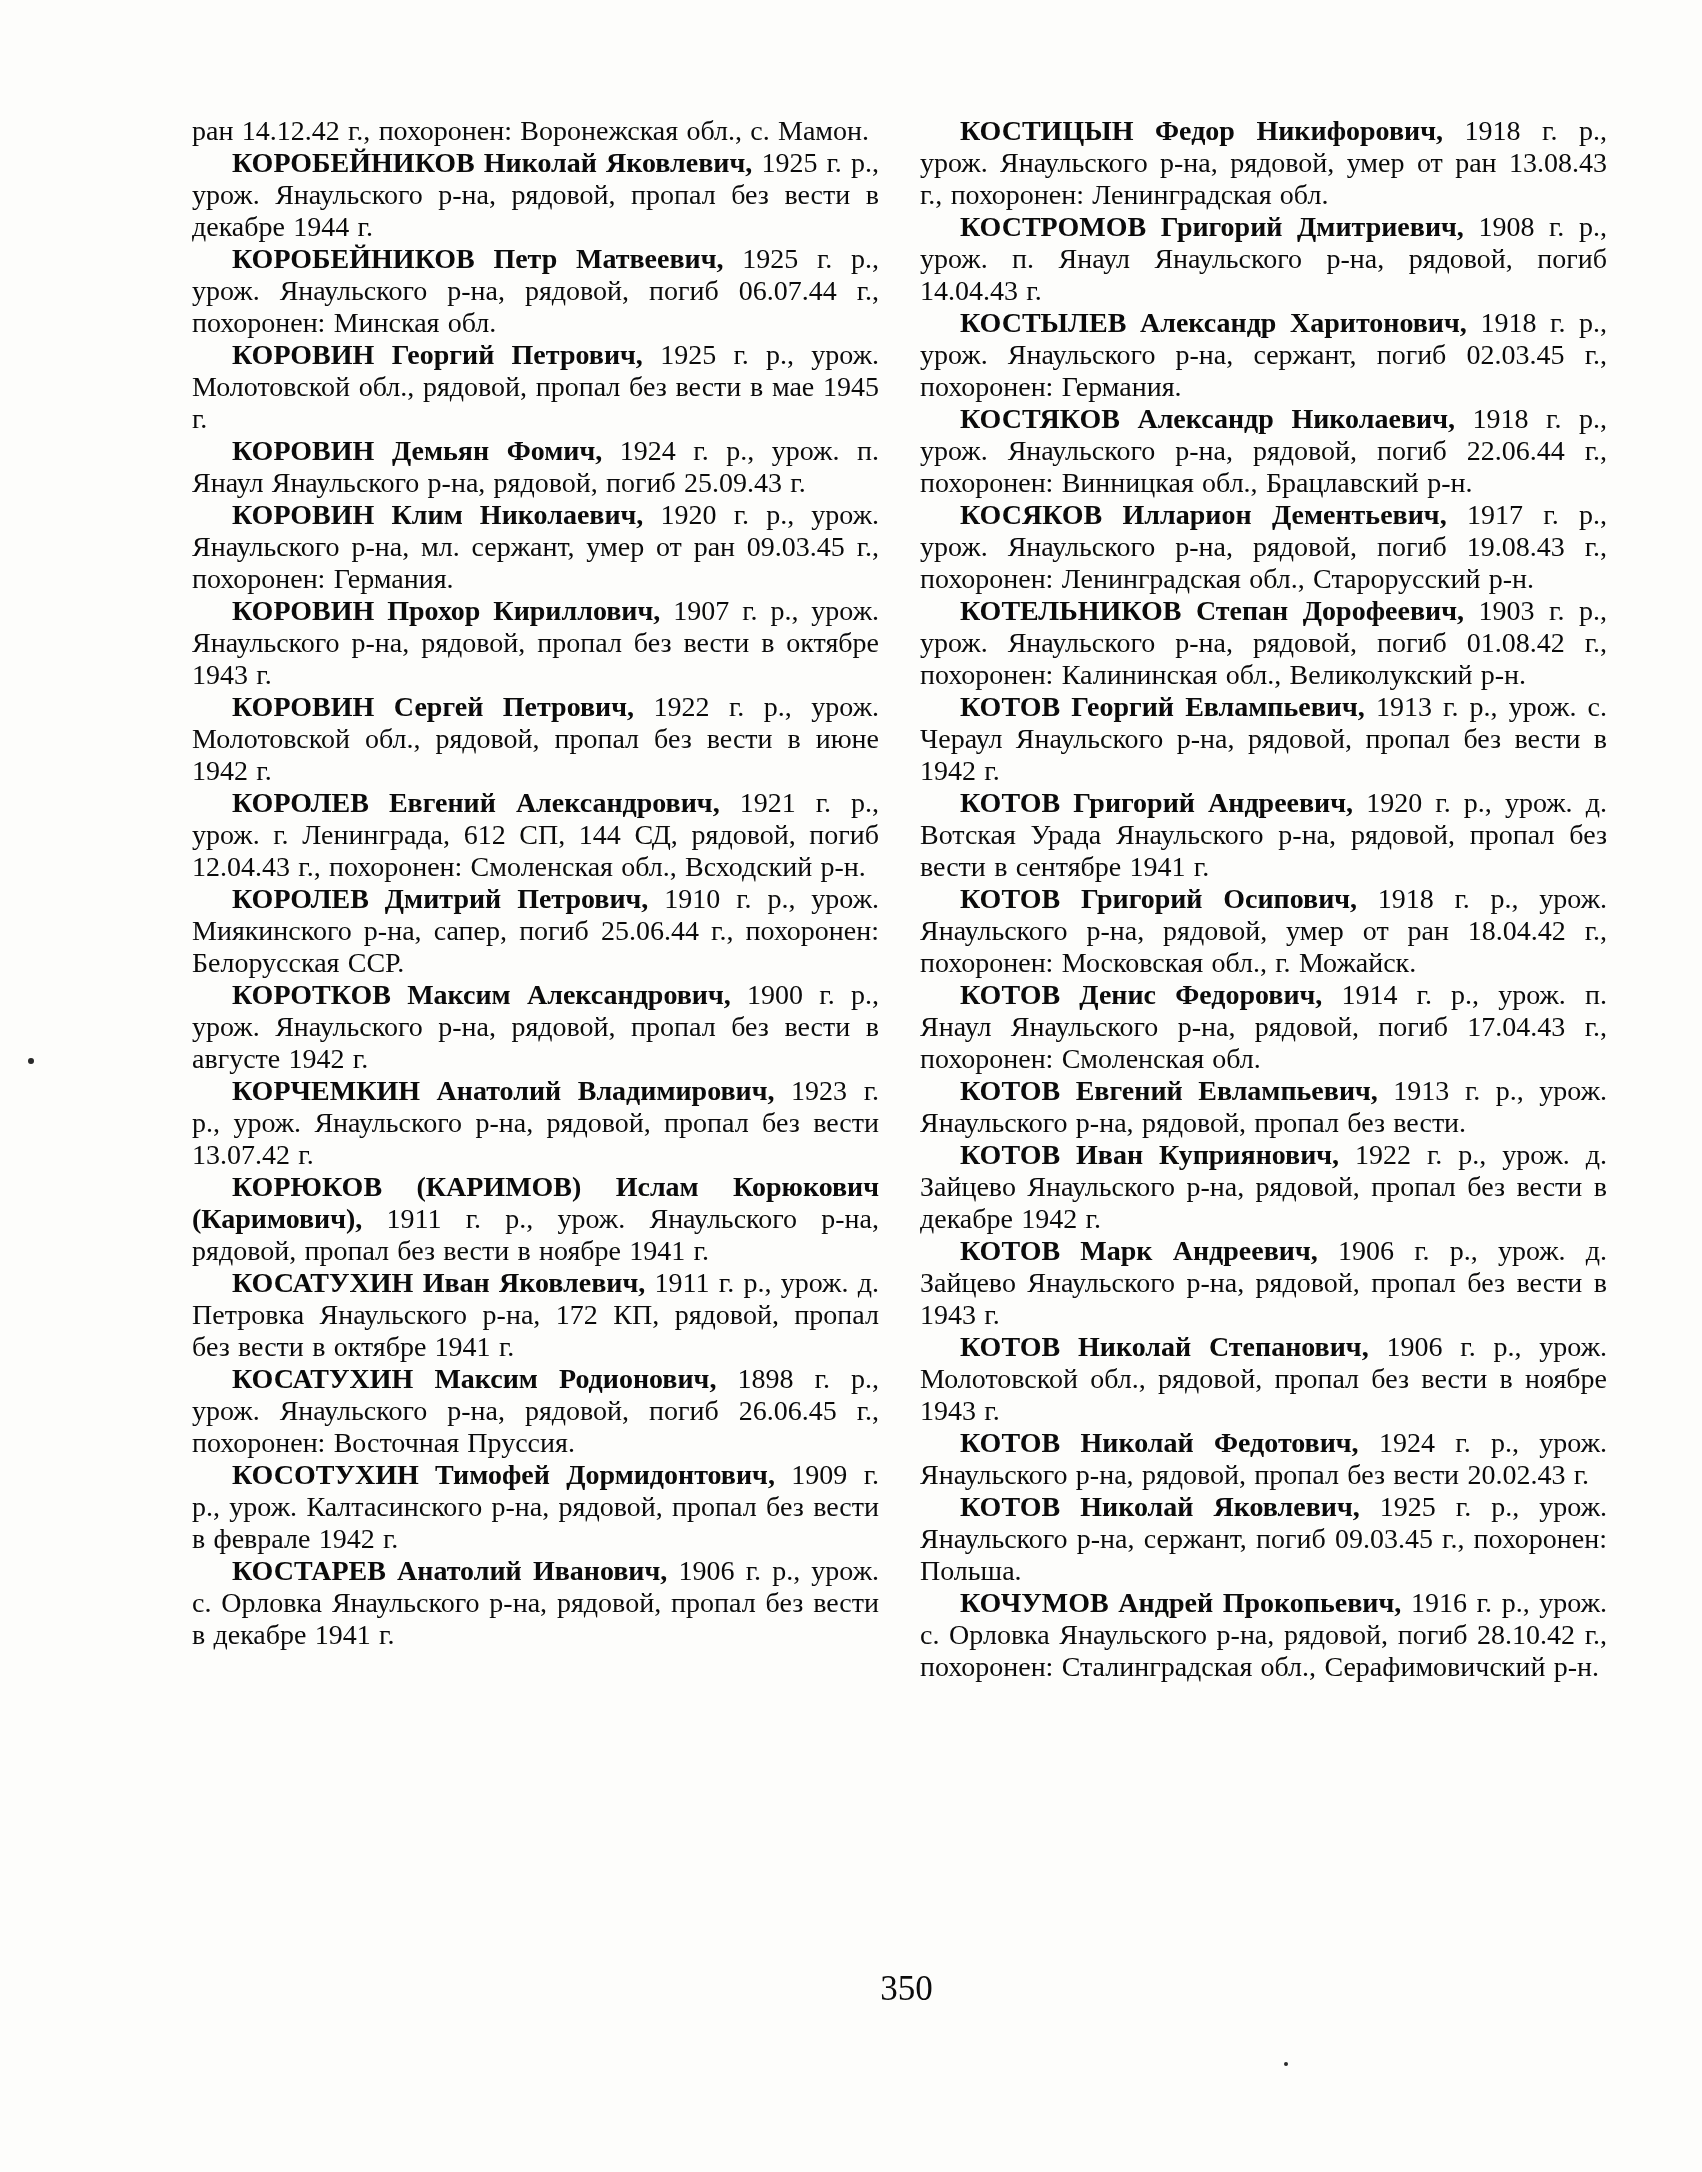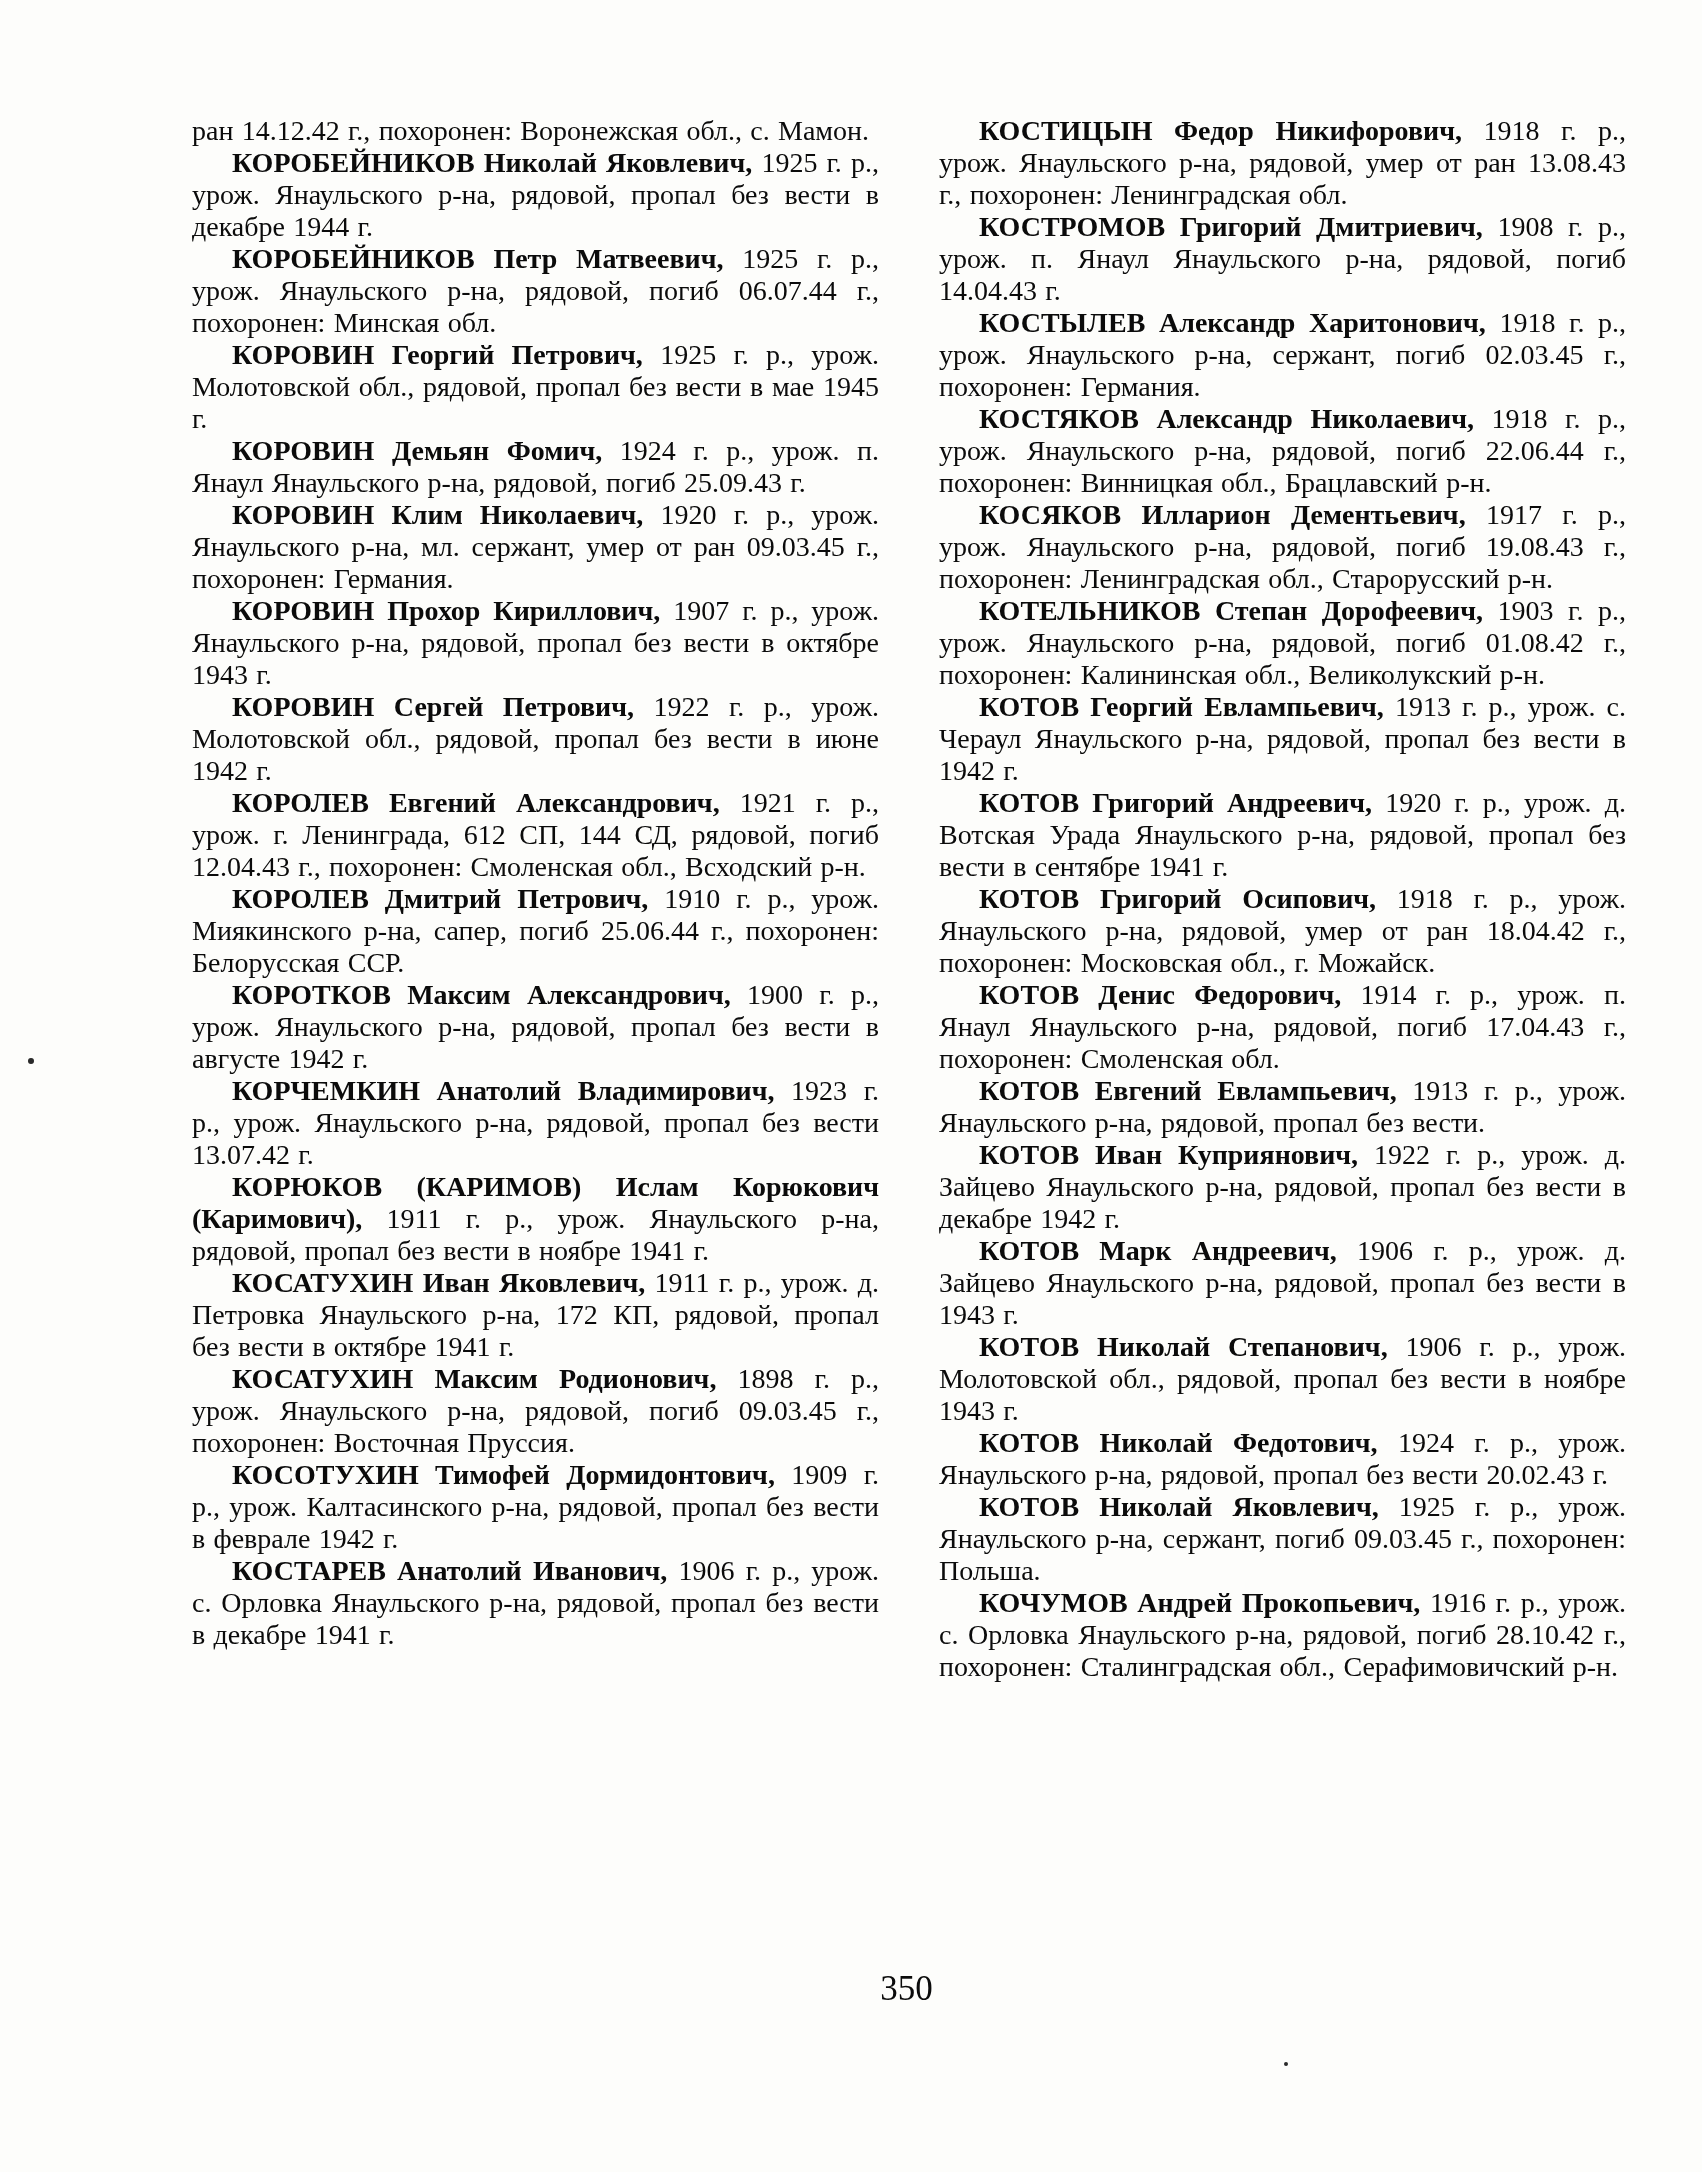--- a/index.html
+++ b/index.html
@@ -15,21 +15,21 @@
     overflow: hidden;
     font-family: "Liberation Serif", "DejaVu Serif", serif;
     color: #0b0b0b;
   }
   .columns {
     position: absolute;
     left: 192px;
     top: 115px;
     width: 1429px;
     display: flex;
-    gap: 60px;
+    gap: 41px;
   }
   .column {
     width: 687px;
     flex: 0 0 687px;
   }
   .entry {
     margin: 0;
     font-size: 28px;
     line-height: 32px;
     text-align: justify;
@@ -72,21 +72,21 @@
         <p class="entry"><span class="entry-name">КОРОВИН Демьян Фомич,</span><span class="entry-text"> 1924 г. р., урож. п. Янаул Янаульского р-на, рядовой, погиб 25.09.43 г.</span></p>
         <p class="entry"><span class="entry-name">КОРОВИН Клим Николаевич,</span><span class="entry-text"> 1920 г. р., урож. Янаульского р-на, мл. сержант, умер от ран 09.03.45 г., похоронен: Германия.</span></p>
         <p class="entry"><span class="entry-name">КОРОВИН Прохор Кириллович,</span><span class="entry-text"> 1907 г. р., урож. Янаульского р-на, рядовой, пропал без вести в октябре 1943 г.</span></p>
         <p class="entry"><span class="entry-name">КОРОВИН Сергей Петрович,</span><span class="entry-text"> 1922 г. р., урож. Молотовской обл., рядовой, пропал без вести в июне 1942 г.</span></p>
         <p class="entry"><span class="entry-name">КОРОЛЕВ Евгений Александрович,</span><span class="entry-text"> 1921 г. р., урож. г. Ленинграда, 612 СП, 144 СД, рядовой, погиб 12.04.43 г., похоронен: Смоленская обл., Всходский р-н.</span></p>
         <p class="entry"><span class="entry-name">КОРОЛЕВ Дмитрий Петрович,</span><span class="entry-text"> 1910 г. р., урож. Миякинского р-на, сапер, погиб 25.06.44 г., похоронен: Белорусская ССР.</span></p>
         <p class="entry"><span class="entry-name">КОРОТКОВ Максим Александрович,</span><span class="entry-text"> 1900 г. р., урож. Янаульского р-на, рядовой, пропал без вести в августе 1942 г.</span></p>
         <p class="entry"><span class="entry-name">КОРЧЕМКИН Анатолий Владимирович,</span><span class="entry-text"> 1923 г. р., урож. Янаульского р-на, рядовой, пропал без вести 13.07.42 г.</span></p>
         <p class="entry"><span class="entry-name">КОРЮКОВ (КАРИМОВ) Ислам Корюкович (Каримович),</span><span class="entry-text"> 1911 г. р., урож. Янаульского р-на, рядовой, пропал без вести в ноябре 1941 г.</span></p>
         <p class="entry"><span class="entry-name">КОСАТУХИН Иван Яковлевич,</span><span class="entry-text"> 1911 г. р., урож. д. Петровка Янаульского р-на, 172 КП, рядовой, пропал без вести в октябре 1941 г.</span></p>
-        <p class="entry"><span class="entry-name">КОСАТУХИН Максим Родионович,</span><span class="entry-text"> 1898 г. р., урож. Янаульского р-на, рядовой, погиб 09.03.45 г., похоронен: Восточная Пруссия.</span></p>
+        <p class="entry"><span class="entry-name">КОСАТУХИН Максим Родионович,</span><span class="entry-text"> 1898 г. р., урож. Янаульского р-на, рядовой, погиб 26.06.45 г., похоронен: Восточная Пруссия.</span></p>
         <p class="entry"><span class="entry-name">КОСОТУХИН Тимофей Дормидонтович,</span><span class="entry-text"> 1909 г. р., урож. Калтасинского р-на, рядовой, пропал без вести в феврале 1942 г.</span></p>
         <p class="entry"><span class="entry-name">КОСТАРЕВ Анатолий Иванович,</span><span class="entry-text"> 1906 г. р., урож. с. Орловка Янаульского р-на, рядовой, пропал без вести в декабре 1941 г.</span></p>
       </div>
     <div class="column">
         <p class="entry"><span class="entry-name">КОСТИЦЫН Федор Никифорович,</span><span class="entry-text"> 1918 г. р., урож. Янаульского р-на, рядовой, умер от ран 13.08.43 г., похоронен: Ленинградская обл.</span></p>
         <p class="entry"><span class="entry-name">КОСТРОМОВ Григорий Дмитриевич,</span><span class="entry-text"> 1908 г. р., урож. п. Янаул Янаульского р-на, рядовой, погиб 14.04.43 г.</span></p>
         <p class="entry"><span class="entry-name">КОСТЫЛЕВ Александр Харитонович,</span><span class="entry-text"> 1918 г. р., урож. Янаульского р-на, сержант, погиб 02.03.45 г., похоронен: Германия.</span></p>
         <p class="entry"><span class="entry-name">КОСТЯКОВ Александр Николаевич,</span><span class="entry-text"> 1918 г. р., урож. Янаульского р-на, рядовой, погиб 22.06.44 г., похоронен: Винницкая обл., Брацлавский р-н.</span></p>
         <p class="entry"><span class="entry-name">КОСЯКОВ Илларион Дементьевич,</span><span class="entry-text"> 1917 г. р., урож. Янаульского р-на, рядовой, погиб 19.08.43 г., похоронен: Ленинградская обл., Старорусский р-н.</span></p>
         <p class="entry"><span class="entry-name">КОТЕЛЬНИКОВ Степан Дорофеевич,</span><span class="entry-text"> 1903 г. р., урож. Янаульского р-на, рядовой, погиб 01.08.42 г., похоронен: Калининская обл., Великолукский р-н.</span></p>

